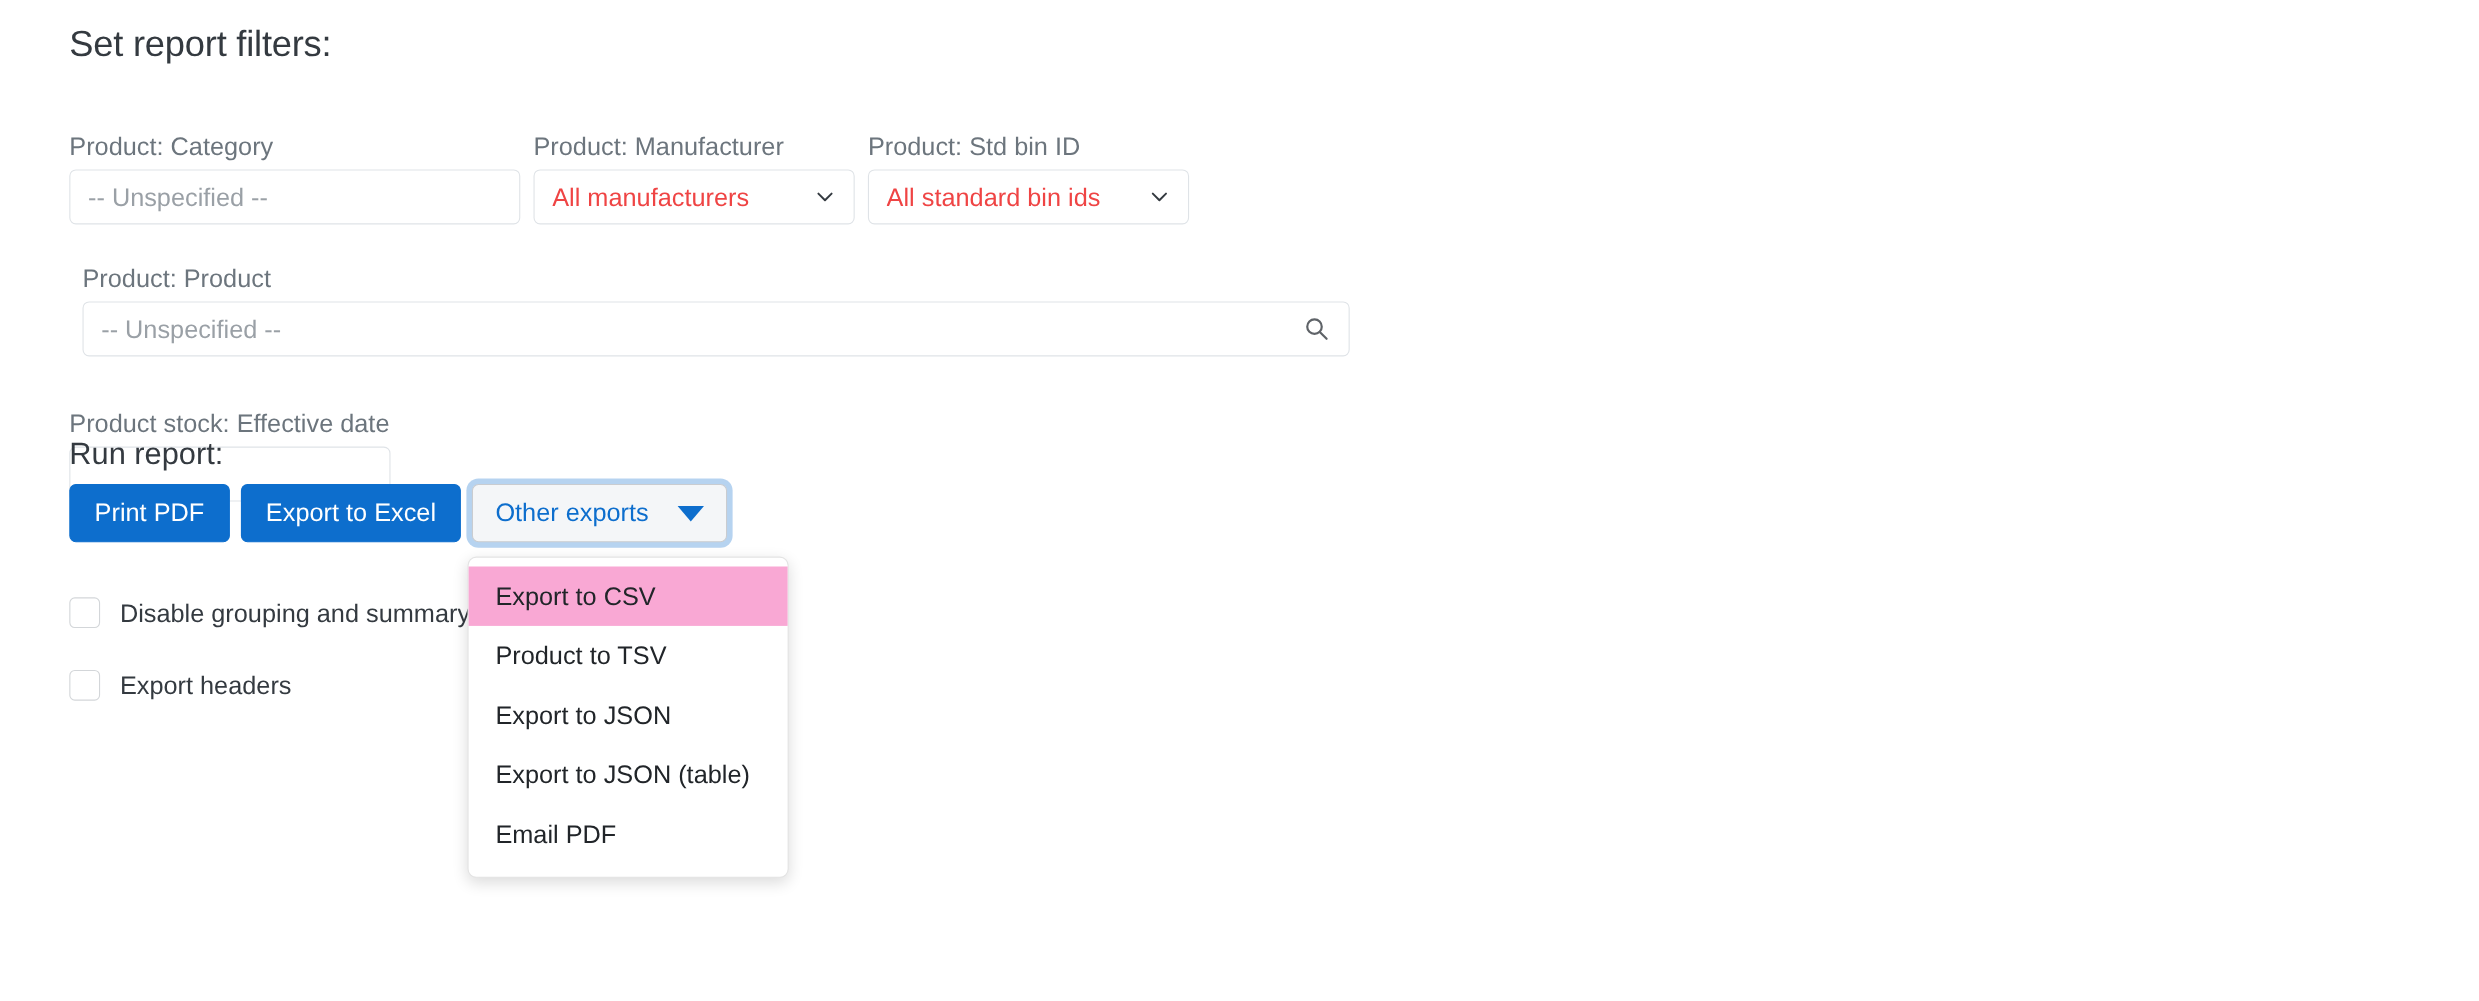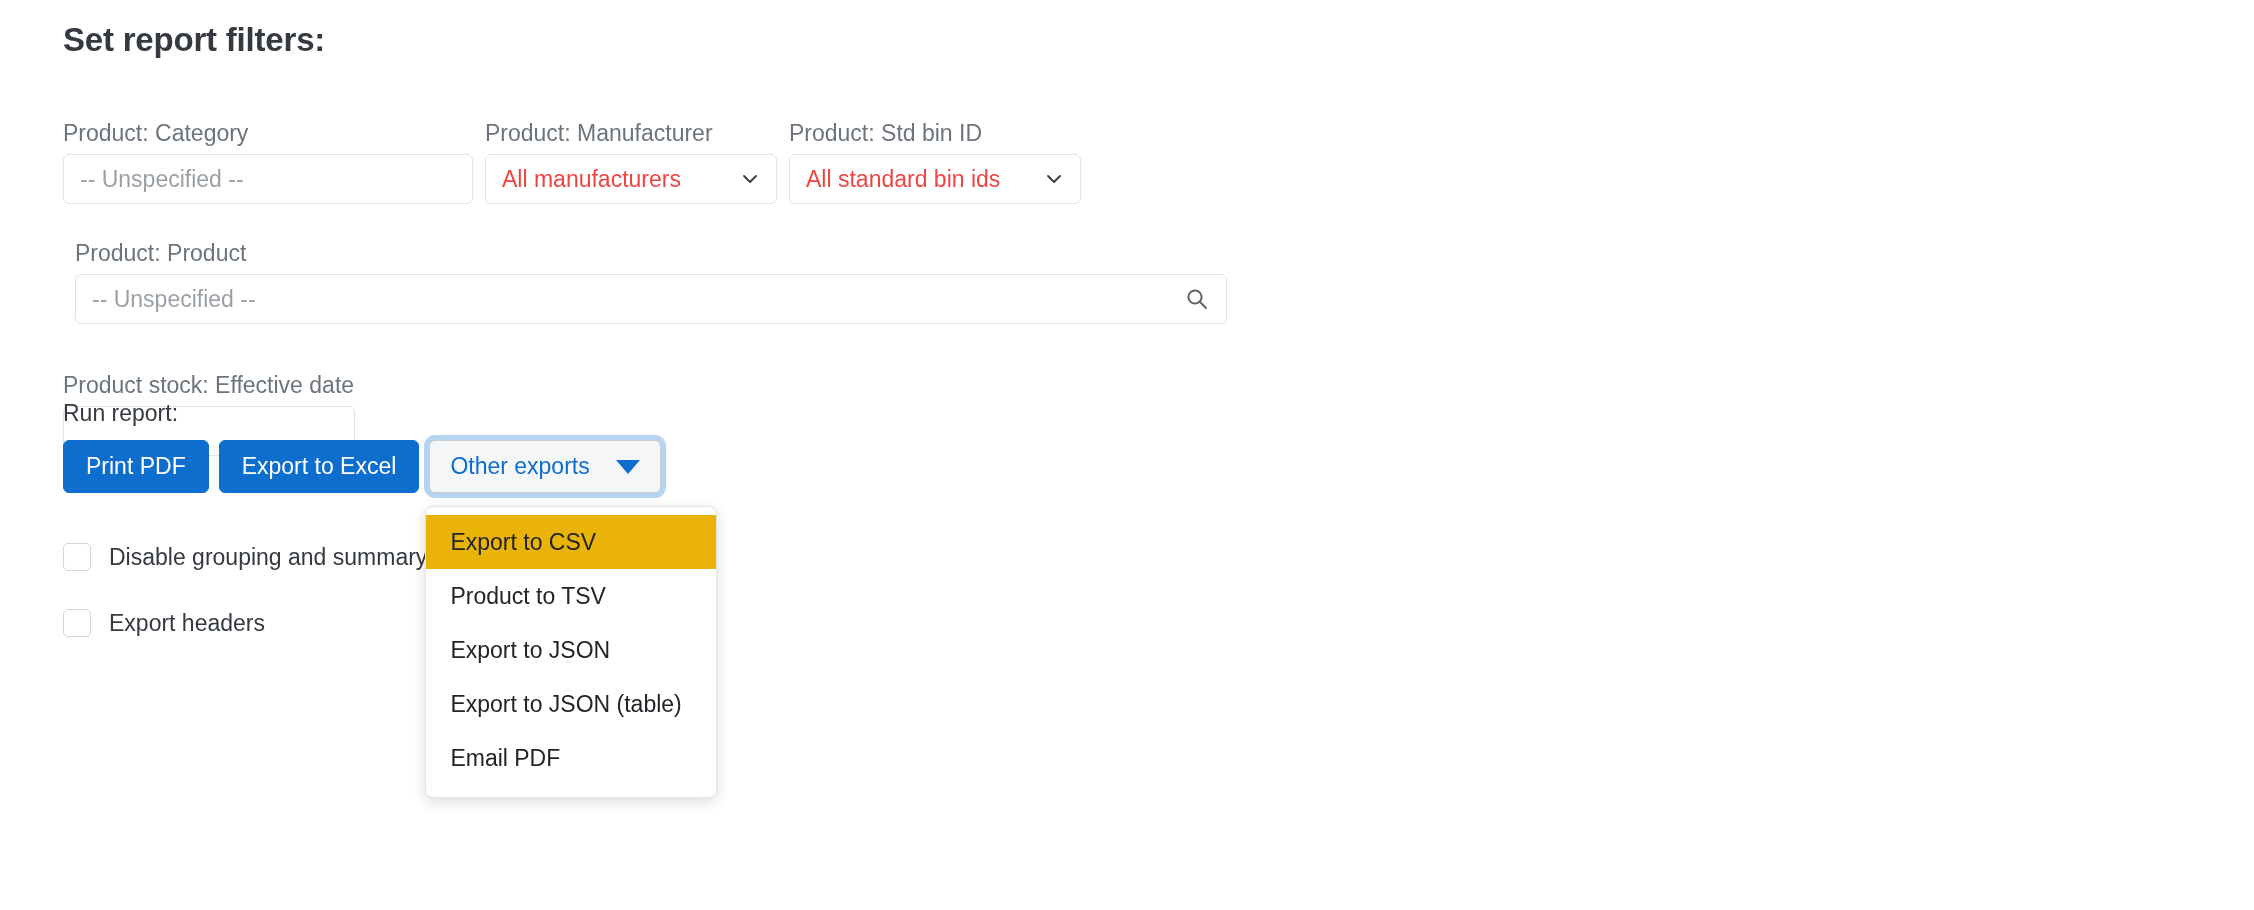--- a/index.html
+++ b/index.html
@@ -23,21 +23,21 @@
     height: 910px;
     padding: 0;
   }
 
   
   .page-title {
     position: absolute;
     left: 63px;
     top: 20px;
     font-size: 33px;
-    font-weight: bold;
+    font-weight: normal;
     color: #343a40;
     letter-spacing: -0.2px;
     line-height: 40px;
   }
 
   
   .filters {
     position: absolute;
     left: 63px;
     top: 94px;
@@ -109,21 +109,21 @@
     margin-top: 12px;
   }
 
   
   .run-section {
     position: absolute;
     left: 63px;
     top: 398px;
   }
   .run-label {
-    font-size: 23px;
+    font-size: 28px;
     color: #343a40;
     line-height: 30px;
     margin-bottom: 12px;
   }
   .btn-row {
     display: flex;
     align-items: flex-start;
   }
   .btn {
     font-family: "Liberation Sans", sans-serif;
@@ -182,21 +182,21 @@
   }
   .dropdown-item {
     font-size: 23px;
     color: #212529;
     padding: 13px 24px;
     white-space: nowrap;
     cursor: pointer;
     line-height: 28px;
   }
   .dropdown-item.active {
-    background: #eab308;
+    background: #f9a8d4;
   }
 
   
   .check-list {
     position: absolute;
     left: 63px;
     top: 535px;
     z-index: 10;
   }
   .check-row {

